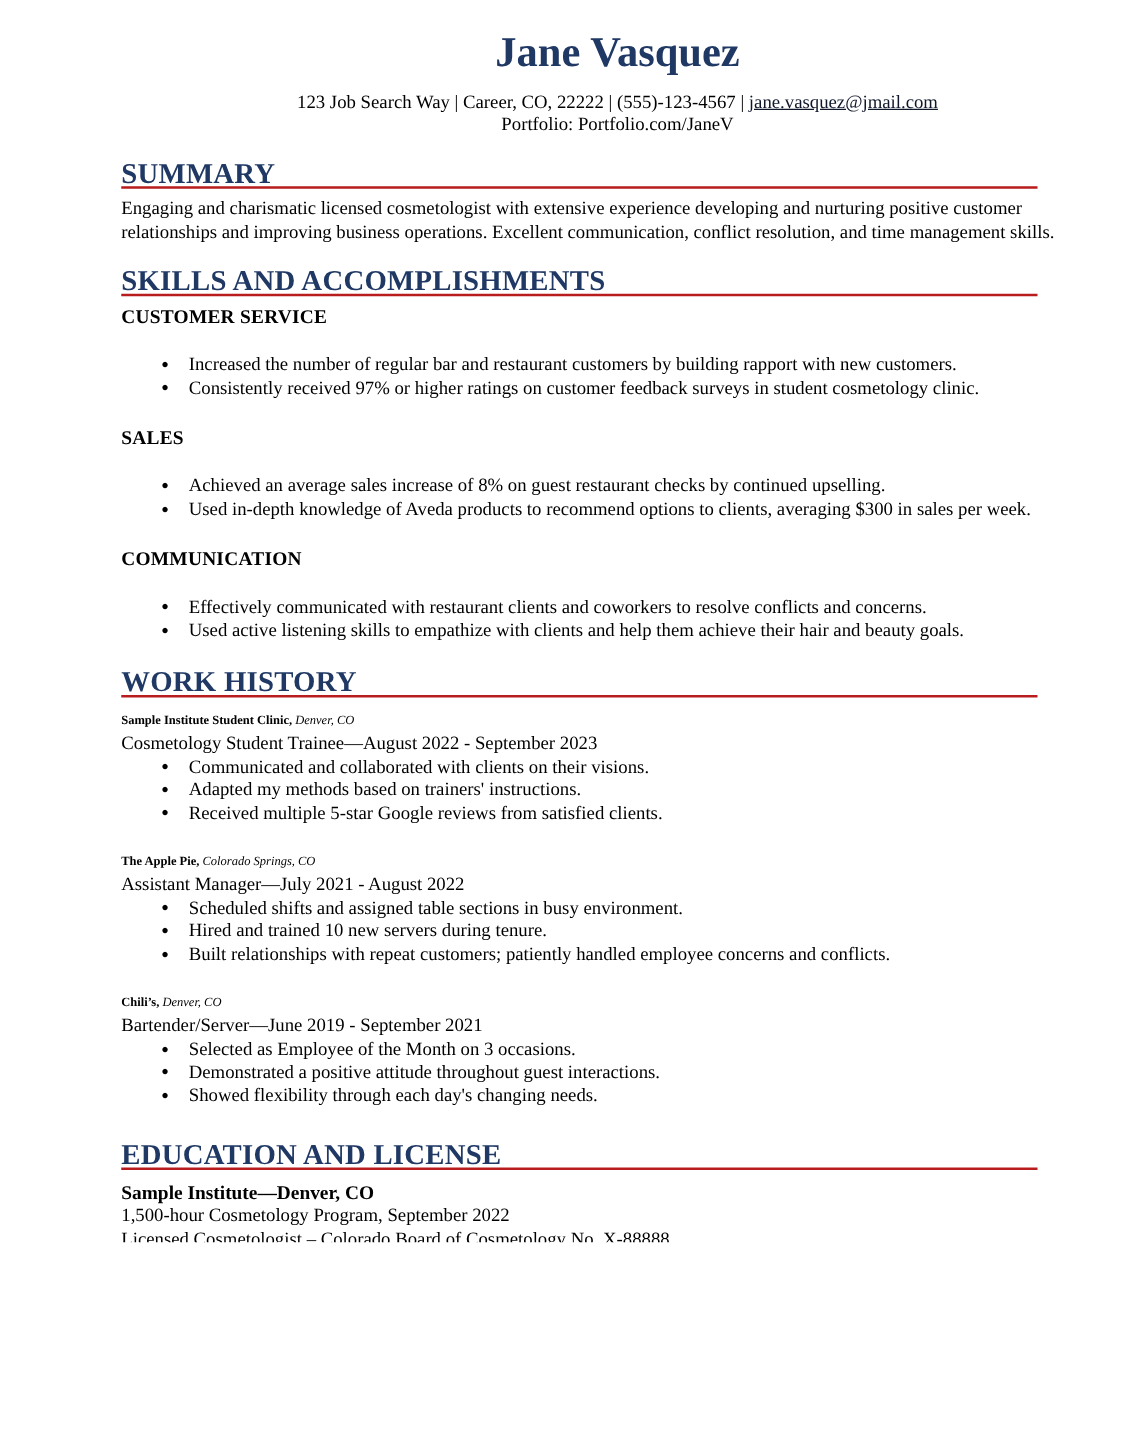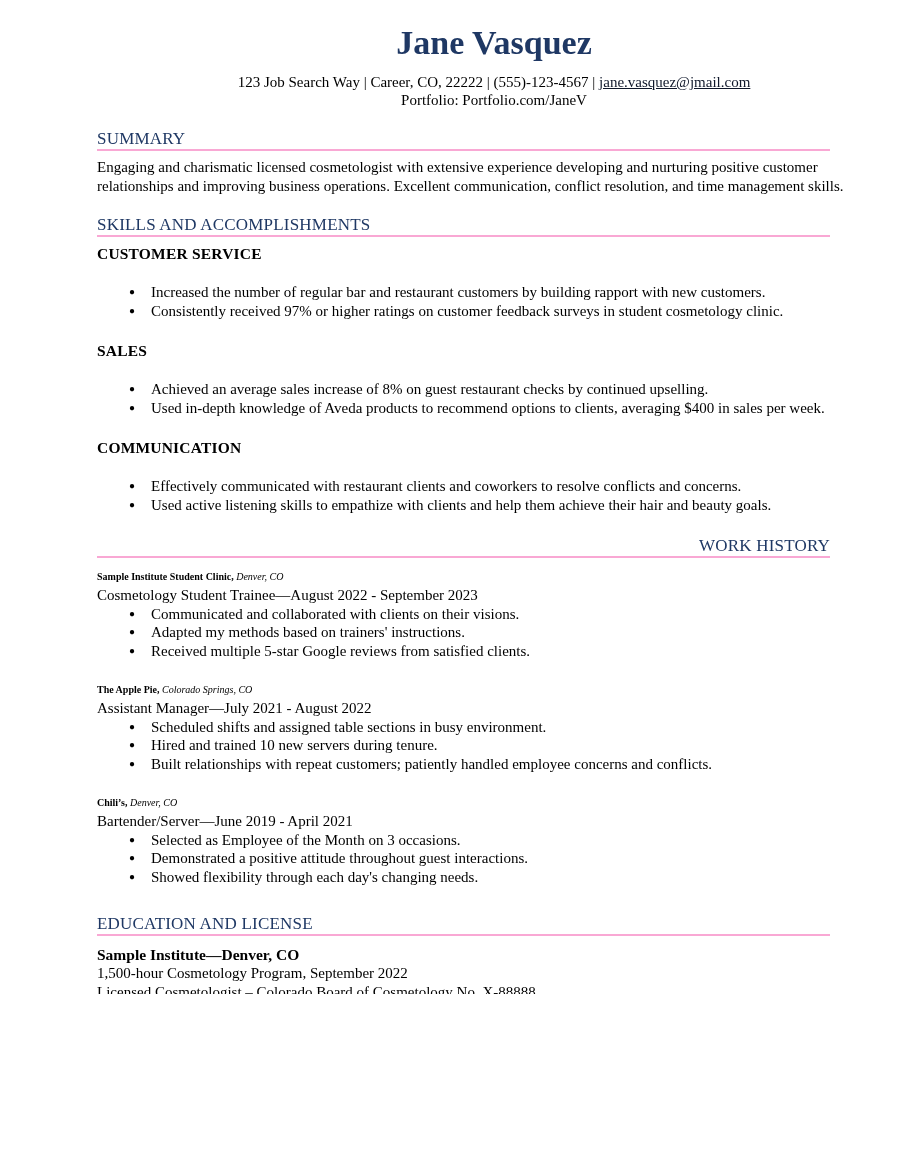--- a/index.html
+++ b/index.html
@@ -28,25 +28,25 @@
     line-height:18px;
     margin-top:10px;
   }
   .contact a {
     color:#0f172a;
     text-decoration:underline;
   }
   
   .sec-heading {
     margin-top:20px;
-    font-size:17px;
-    font-weight:normal;
+    font-size:23px;
+    font-weight:bold;
     line-height:19px;
     color:#1f3864;
-    border-bottom:2px solid #f9a8d4;
+    border-bottom:2px solid #b91c1c;
     padding-bottom:1px;
     width:733px;
     letter-spacing:0.2px;
   }
   .body-text { font-size:15px; line-height:18.5px; }
   .summary-para { margin-top:7px; width:794px; }
   
   .skill-group { margin-top:8px; }
   .skill-group + .skill-group { margin-top:22px; }
   .group-title {
@@ -74,21 +74,21 @@
   .job { margin-top:9px; }
   .job + .job { margin-top:20px; }
   .job-company { font-size:10px; line-height:19px; }
   .company-name { font-weight:bold; }
   .company-loc { font-style:italic; }
   .job-title-dates { font-size:15px; line-height:18.5px; }
   
   .edu-block { margin-top:9px; }
   .edu-school { font-size:15.5px; font-weight:bold; line-height:19px; }
   .edu-line { font-size:15px; line-height:18.5px; }
-  .work-section .sec-heading { margin-top:22px;text-align:right; }
+  .work-section .sec-heading { margin-top:22px; }
   .edu-section .sec-heading { margin-top:28px; }
 </style>
 </head>
 <body>
 
 <div class="page">
 
   <div class="header">
     <div class="name">Jane Vasquez</div>
     <div class="contact">
@@ -117,21 +117,21 @@
       </div>
     </div>
 
     <div class="skill-group">
       <div class="group-title">SALES</div>
       <div class="group-bullets">
         <div class="li">
             <span class="li-text">Achieved an average sales increase of 8% on guest restaurant checks by continued upselling.</span>
           </div>
         <div class="li">
-            <span class="li-text">Used in-depth knowledge of Aveda products to recommend options to clients, averaging $400 in sales per week.</span>
+            <span class="li-text">Used in-depth knowledge of Aveda products to recommend options to clients, averaging $300 in sales per week.</span>
           </div>
       </div>
     </div>
 
     <div class="skill-group">
       <div class="group-title">COMMUNICATION</div>
       <div class="group-bullets">
         <div class="li">
             <span class="li-text">Effectively communicated with restaurant clients and coworkers to resolve conflicts and concerns.</span>
           </div>
@@ -172,21 +172,21 @@
             <span class="li-text">Hired and trained 10 new servers during tenure.</span>
           </div>
         <div class="li">
             <span class="li-text">Built relationships with repeat customers; patiently handled employee concerns and conflicts.</span>
           </div>
       </div>
     </div>
 
     <div class="job">
       <div class="job-company"><span class="company-name">Chili’s,</span> <span class="company-loc">Denver, CO</span></div>
-      <div class="job-title-dates">Bartender/Server—June 2019 - April 2021</div>
+      <div class="job-title-dates">Bartender/Server—June 2019 - September 2021</div>
       <div class="job-bullets">
         <div class="li">
             <span class="li-text">Selected as Employee of the Month on 3 occasions.</span>
           </div>
         <div class="li">
             <span class="li-text">Demonstrated a positive attitude throughout guest interactions.</span>
           </div>
         <div class="li">
             <span class="li-text">Showed flexibility through each day's changing needs.</span>
           </div>

